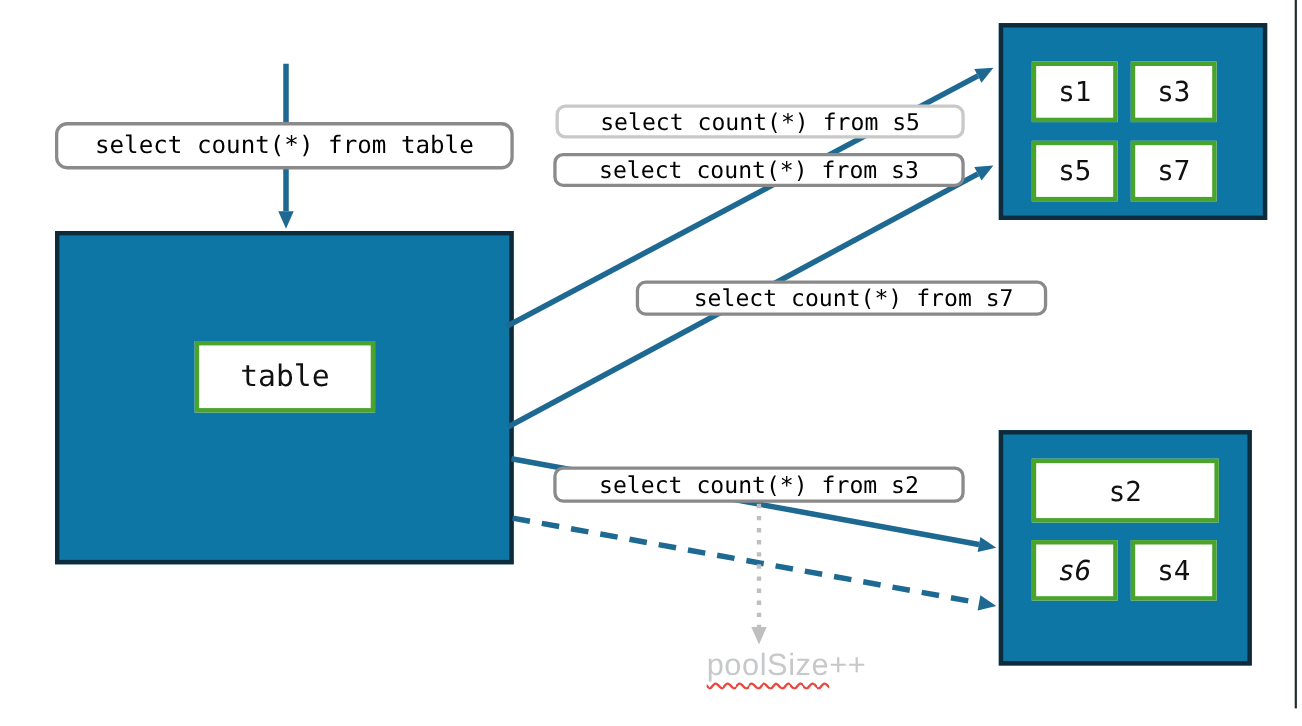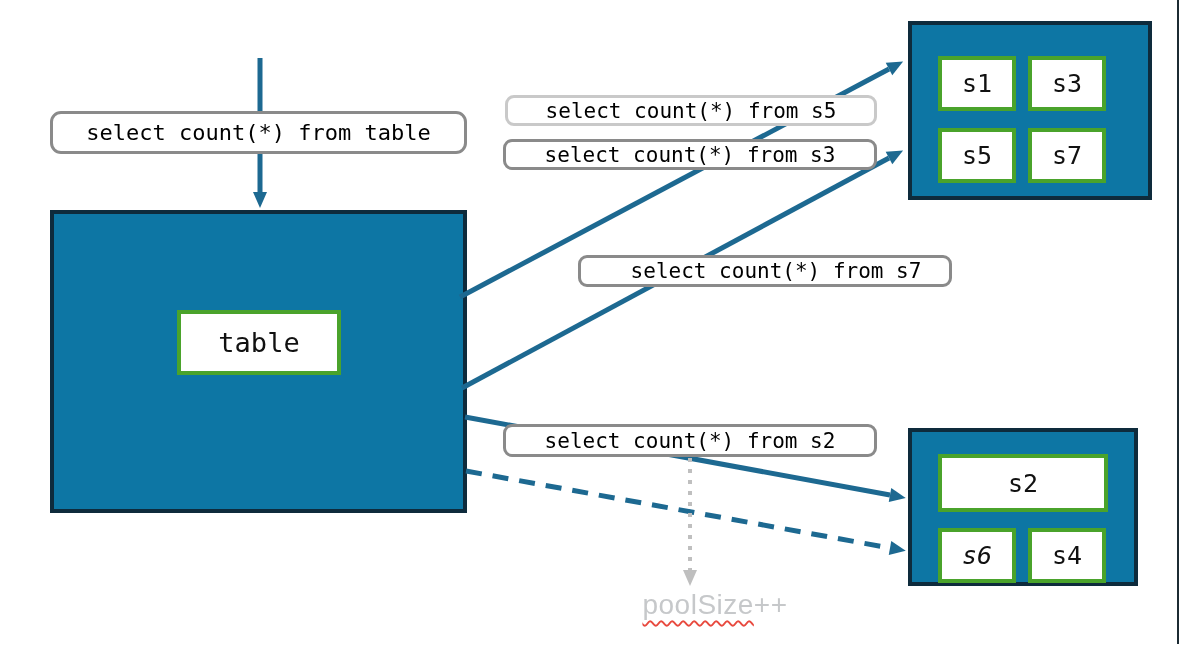--- a/index.html
+++ b/index.html
@@ -149,21 +149,21 @@
       <span>s3</span>
     </div>
     <div class="white-cell" style="left:26px; top:103px; width:78px; height:55px;">
       <span>s5</span>
     </div>
     <div class="white-cell" style="left:116px; top:103px; width:78px; height:55px;">
       <span>s7</span>
     </div>
   </div>
 
-  <div class="teal-box" style="left:908px; top:428px; width:230px; height:158px;">
+  <div class="teal-box" style="left:908px; top:391px; width:230px; height:214px;">
     <div class="white-cell" style="left:26px; top:22px; width:170px; height:58px;">
       <span>s2</span>
     </div>
     <div class="white-cell" style="left:26px; top:96px; width:78px; height:55px;font-style:italic;">
       <span>s6</span>
     </div>
     <div class="white-cell" style="left:116px; top:96px; width:78px; height:55px;">
       <span>s4</span>
     </div>
   </div>

